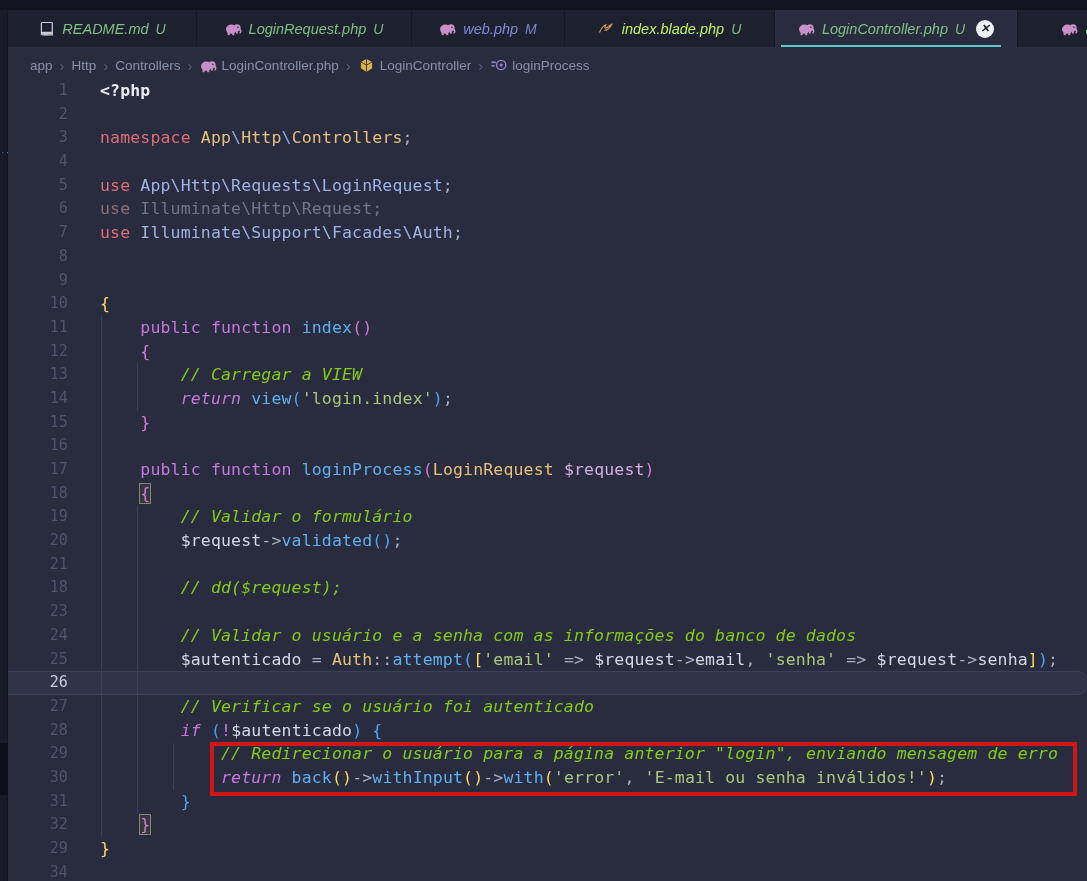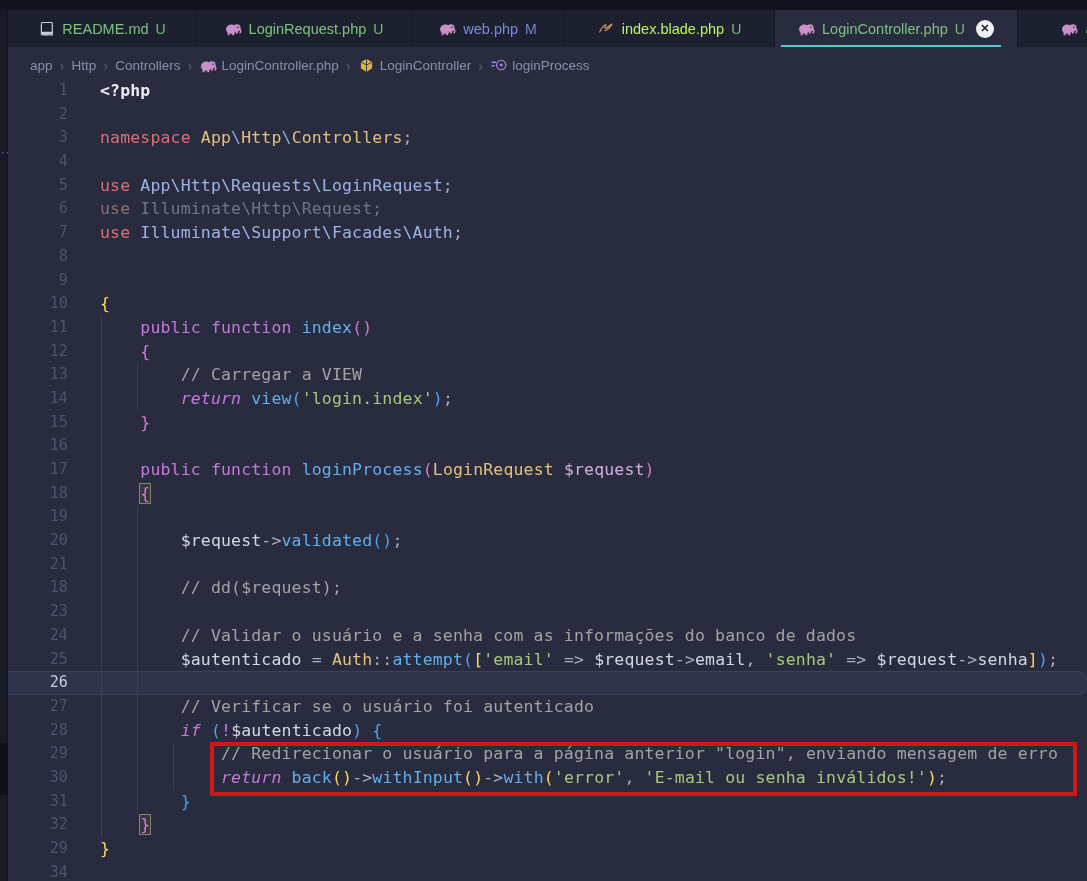--- a/index.html
+++ b/index.html
@@ -8,21 +8,21 @@
   .window { position:relative; width:1087px; height:881px; background:#282c3e; overflow:hidden; }
 
   .top-strip { position:absolute; top:0; left:0; width:1087px; height:10px; background:#11141f; }
 
   .left-strip { position:absolute; top:10px; left:0; width:8px; height:871px; background:#181b27; border-right:1px solid #11141d; }
   .left-strip .dots { position:absolute; top:136px; left:1px; color:#5b84c4; font-size:11px; letter-spacing:1px; }
   .left-strip .dark-block { position:absolute; top:733px; left:0; width:8px; height:52px; background:#0e1019; }
 
   .tabbar { position:absolute; top:10px; left:8px; width:1079px; height:37px; background:#1d212f; display:flex; overflow:hidden; }
   .tab { position:relative; height:37px; display:flex; align-items:center; justify-content:center; gap:7px;
-         background:#1d212f; border-right:1px solid #141724; flex:none; cursor:pointer; font-size:14.5px; }
+         background:#1d212f; border-right:1px solid #141724; flex:none; cursor:pointer; font-size:14.5px;font-style:italic; }
   .tab.active { background:#282c3e; }
   .tab.active::after { content:""; position:absolute; left:6px; right:16px; bottom:0; height:2.5px; background:#5ec7ce; }
   .tab .status { font-size:14px; opacity:.95; }
   .tab .icon, .crumb .icon { display:inline-flex; width:17px; height:17px; align-items:center; justify-content:center; }
   .closer { width:18px; height:18px; border-radius:50%; background:#eef1f5; color:#1d212f; display:inline-flex;
             align-items:center; justify-content:center; font-size:11px; font-weight:bold; margin-left:4px; cursor:pointer; }
 
   .breadcrumb { position:absolute; top:51px; left:8px; width:1079px; height:28px; display:flex; align-items:center;
                 padding-left:22px; gap:6px; font-size:13.5px; color:#8791aa; background:#282c3e; }
   .crumb { display:flex; align-items:center; gap:5px; cursor:pointer; }
@@ -36,21 +36,21 @@
   .row.current { background:rgba(150,168,220,0.07); box-shadow:inset 0 1px 0 rgba(160,175,220,0.12), inset 0 -1px 0 rgba(160,175,220,0.12);border-radius:9px; }
   .row.current .ln { color:#c6cde0; }
 
   .t-tag  { color:#e8eaf0; font-weight:bold; }
   .t-kw   { color:#c678dd; }
   .t-kwi  { color:#c678dd; font-style:italic; }
   .t-ctrl { color:#e06c75; }
   .t-cls  { color:#e5c07b; }
   .t-fn   { color:#61afef; }
   .t-str  { color:#a8c87a; }
-  .t-cmt  { color:#a3a3a3; }
+  .t-cmt  { color:#84cc16; font-style:italic; }
   .t-var  { color:#d4d8e4; }
   .t-varp { color:#d5aee0; }
   .t-pun  { color:#a9b0c2; }
   .t-ns   { color:#89a8e8; }
   .t-path { color:#9db3e6; }
   .t-dim  { color:#6f7689; }
   .t-dimkw{ color:#8f6f77; }
   .t-pln  { color:#c8cdd9; }
   .t-b1   { color:#ffd75e; }
   .t-b2   { color:#d678d6; }
@@ -212,21 +212,21 @@
       <div class="row"><span class="ln">9</span></div>
       <div class="row"><span class="ln">10</span><span class="code"><span class="t-b1">{</span></span></div>
       <div class="row"><span class="ln">11</span><span class="code"><span class="t-pln">    </span><span class="t-kw">public </span><span class="t-kw">function </span><span class="t-fn">index</span><span class="t-b2">()</span></span></div>
       <div class="row"><span class="ln">12</span><span class="code"><span class="t-pln">    </span><span class="t-b2">{</span></span></div>
       <div class="row"><span class="ln">13</span><span class="code"><span class="t-pln">        </span><span class="t-cmt">// Carregar a VIEW</span></span></div>
       <div class="row"><span class="ln">14</span><span class="code"><span class="t-pln">        </span><span class="t-kwi">return </span><span class="t-fn">view</span><span class="t-b3">(</span><span class="t-str">'login.index'</span><span class="t-b3">)</span><span class="t-pun">;</span></span></div>
       <div class="row"><span class="ln">15</span><span class="code"><span class="t-pln">    </span><span class="t-b2">}</span></span></div>
       <div class="row"><span class="ln">16</span><span class="code"></span></div>
       <div class="row"><span class="ln">17</span><span class="code"><span class="t-pln">    </span><span class="t-kw">public </span><span class="t-kw">function </span><span class="t-fn">loginProcess</span><span class="t-b2">(</span><span class="t-cls">LoginRequest </span><span class="t-varp">$request</span><span class="t-b2">)</span></span></div>
       <div class="row"><span class="ln">18</span><span class="code"><span class="t-pln">    </span><span class="t-b2m">{</span></span></div>
-      <div class="row"><span class="ln">19</span><span class="code"><span class="t-pln">        </span></span></div>
+      <div class="row"><span class="ln">19</span><span class="code"><span class="t-pln">        </span><span class="t-cmt">// Validar o formulário</span></span></div>
       <div class="row"><span class="ln">20</span><span class="code"><span class="t-pln">        </span><span class="t-var">$request</span><span class="t-pun">-&gt;</span><span class="t-fn">validated</span><span class="t-b3">()</span><span class="t-pun">;</span></span></div>
       <div class="row"><span class="ln">21</span><span class="code"></span></div>
       <div class="row"><span class="ln">18</span><span class="code"><span class="t-pln">        </span><span class="t-cmt">// dd($request);</span></span></div>
       <div class="row"><span class="ln">23</span><span class="code"></span></div>
       <div class="row"><span class="ln">24</span><span class="code"><span class="t-pln">        </span><span class="t-cmt">// Validar o usuário e a senha com as informações do banco de dados</span></span></div>
       <div class="row"><span class="ln">25</span><span class="code"><span class="t-pln">        </span><span class="t-var">$autenticado </span><span class="t-pun">= </span><span class="t-cls">Auth</span><span class="t-pun">::</span><span class="t-fn">attempt</span><span class="t-b3">(</span><span class="t-b1">[</span><span class="t-str">'email'</span><span class="t-pun"> =&gt; </span><span class="t-var">$request</span><span class="t-pun">-&gt;</span><span class="t-var">email</span><span class="t-pun">, </span><span class="t-str">'senha'</span><span class="t-pun"> =&gt; </span><span class="t-var">$request</span><span class="t-pun">-&gt;</span><span class="t-var">senha</span><span class="t-b1">]</span><span class="t-b3">)</span><span class="t-pun">;</span></span></div>
       <div class="row current"><span class="ln">26</span><span class="code"></span></div>
       <div class="row"><span class="ln">27</span><span class="code"><span class="t-pln">        </span><span class="t-cmt">// Verificar se o usuário foi autenticado</span></span></div>
       <div class="row"><span class="ln">28</span><span class="code"><span class="t-pln">        </span><span class="t-kwi">if </span><span class="t-b3">(</span><span class="t-kw">!</span><span class="t-var">$autenticado</span><span class="t-b3">)</span><span class="t-pln"> </span><span class="t-b3">{</span></span></div>
       <div class="row"><span class="ln">29</span><span class="code"><span class="t-pln">            </span><span class="t-cmt">// Redirecionar o usuário para a página anterior "login", enviando mensagem de erro</span></span></div>

